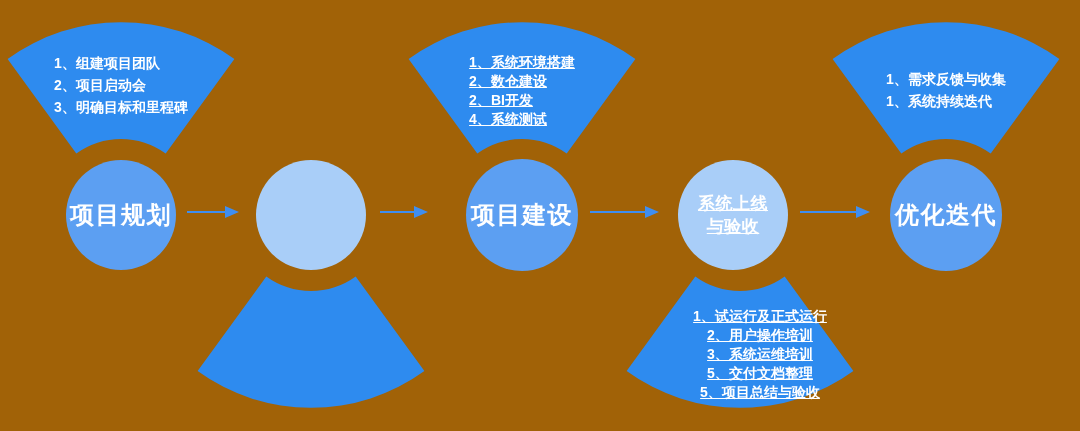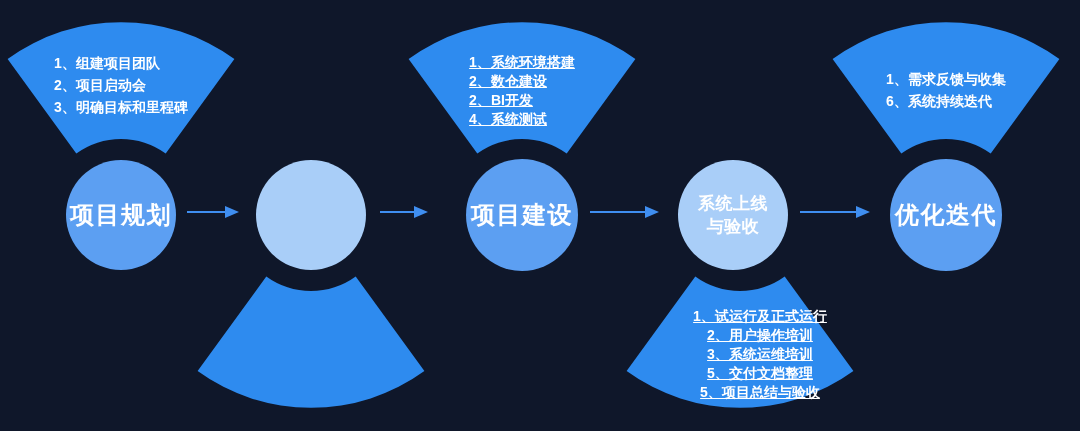--- a/index.html
+++ b/index.html
@@ -1,20 +1,20 @@
 <!DOCTYPE html>
 <html><head>
 <meta charset="utf-8">
 <style>
   html, body { margin: 0; padding: 0; background: #ffffff; }
   .canvas {
     position: relative;
     width: 1080px;
     height: 431px;
-    background: #0f172a;
+    background: #a16207;
     overflow: hidden;
     font-family: "Liberation Sans", sans-serif;
   }
   .shapes-svg { position: absolute; left: 0; top: 0; }
   .fan-text {
     position: absolute;
     transform: translateX(-50%);
     color: #ffffff;
     font-size: 14px;
     font-weight: 600;
@@ -96,30 +96,30 @@
   <div class="fan-text lh19" style="left:760px; top:307px;text-align:center;">
     <span class="fan-line">1、试运行及正式运行</span>
     <span class="fan-line">2、用户操作培训</span>
     <span class="fan-line">3、系统运维培训</span>
     <span class="fan-line">5、交付文档整理</span>
     <span class="fan-line">5、项目总结与验收</span>
   </div>
 
   <div class="fan-text lh22" style="left:946px; top:68px;">
     <span class="fan-line">1、需求反馈与收集</span>
-    <span class="fan-line">6、系统持续迭代</span>
+    <span class="fan-line">1、系统持续迭代</span>
   </div>
 
   <div class="stage-label" style="left:121px; top:215px;">
     <span>项目规划</span>
   </div>
   <div class="stage-label" style="left:522px; top:215px;font-family:Liberation Serif, serif;">
     <span>项目建设</span>
   </div>
-  <div class="stage-label two-line" style="left:733px; top:215px;">
+  <div class="stage-label two-line" style="left:733px; top:215px;text-decoration:underline;">
     <span>系统上线</span>
     <span>与验收</span>
   </div>
   <div class="stage-label" style="left:946px; top:215px;">
     <span>优化迭代</span>
   </div>
 
 </div>
 
 </body></html>

